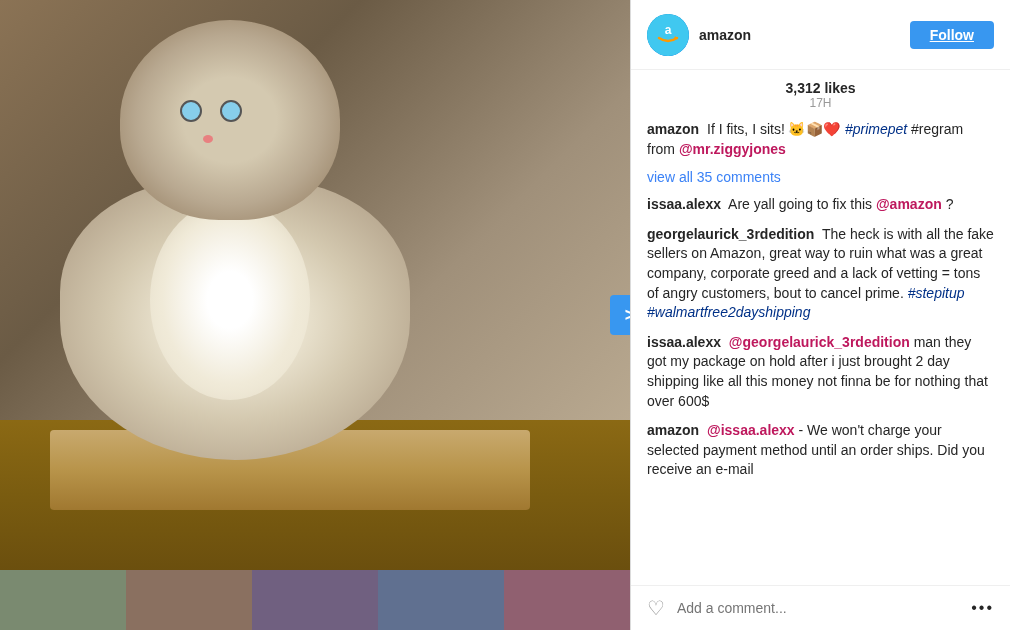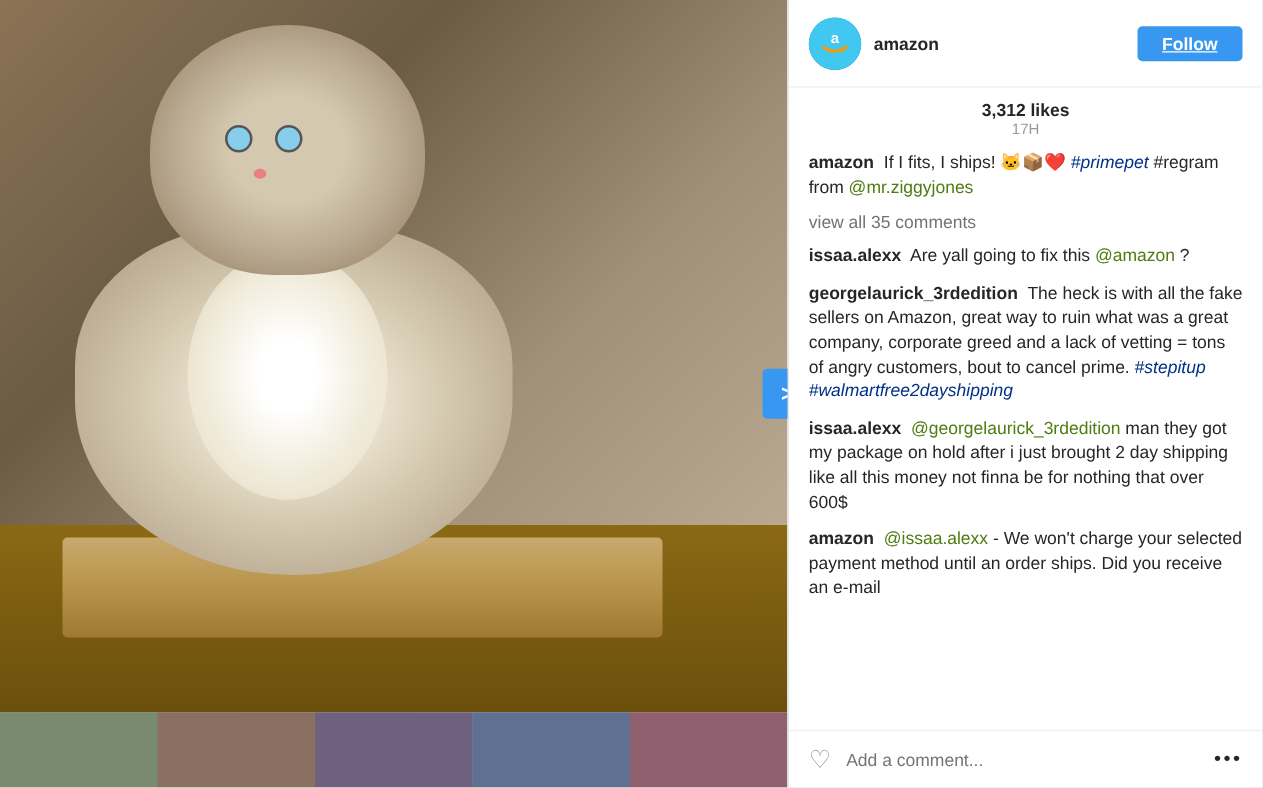--- a/index.html
+++ b/index.html
@@ -261,31 +261,31 @@
       color: #262626;
     }
 
     .comment-username {
       font-weight: 600;
       color: #262626;
       margin-right: 4px;
     }
 
     .comment-mention {
-      color: #4d7c0f;
-      font-weight: 400;
+      color: #be185d;
+      font-weight: 700;
     }
 
     .comment-hashtag {
       color: #003087;
       font-style: italic;
     }
 
     .view-comments {
-      color: #737373;
+      color: #3b82f6;
       font-size: 14px;
       margin-bottom: 10px;
       cursor: pointer;
     }
 
     
     .comment-input-area {
       border-top: 1px solid #efefef;
       padding: 10px 16px;
       display: flex;
@@ -410,21 +410,21 @@
 
     <div class="likes-row">
       <span class="likes-count">3,312 likes</span>
       <span class="timestamp">17h</span>
     </div>
 
     <div class="comments-area">
 
       <div class="comment">
         <span class="comment-username">amazon</span>
-        <span>If I fits, I ships! 🐱📦❤️</span>
+        <span>If I fits, I sits! 🐱📦❤️</span>
         <span class="comment-hashtag">#primepet</span>
         <span>#regram from </span>
         <span class="comment-mention">@mr.ziggyjones</span>
       </div>
 
       <div class="view-comments">view all 35 comments</div>
 
       <div class="comment">
         <span class="comment-username">issaa.alexx</span>
         <span>Are yall going to fix this </span>

